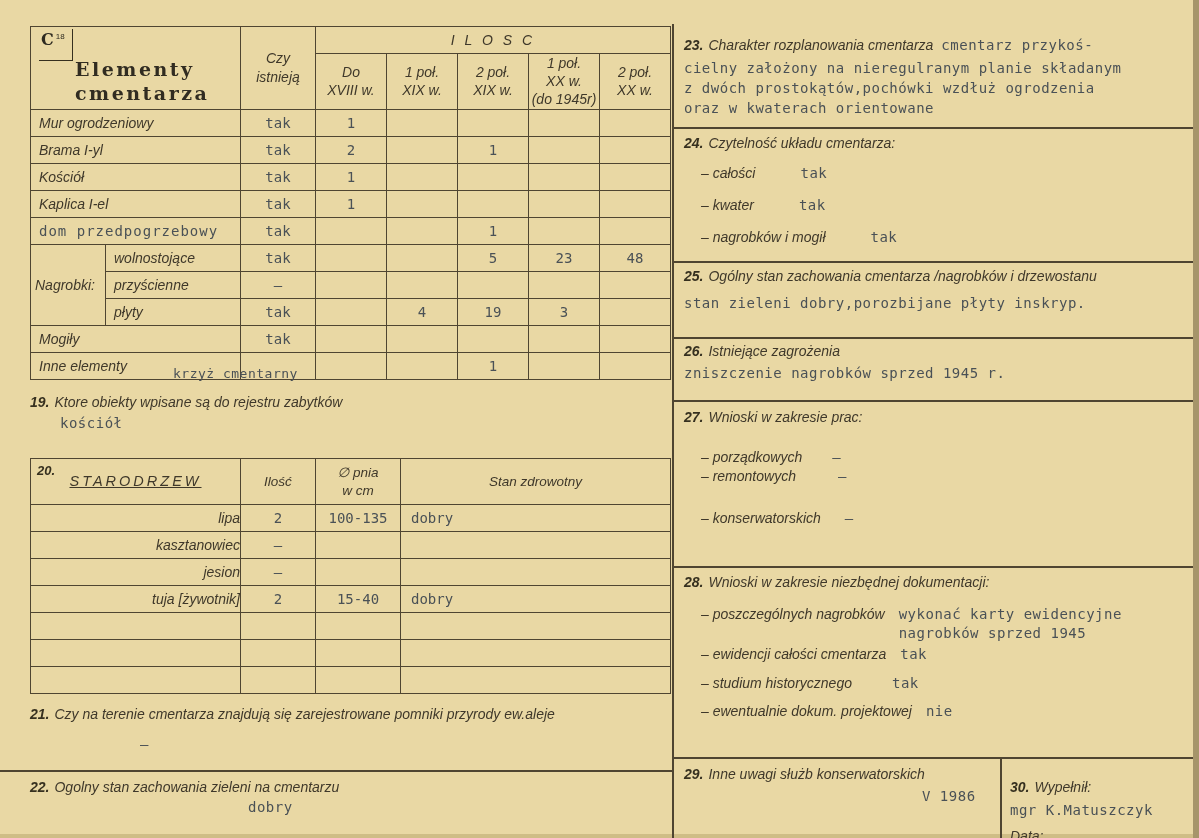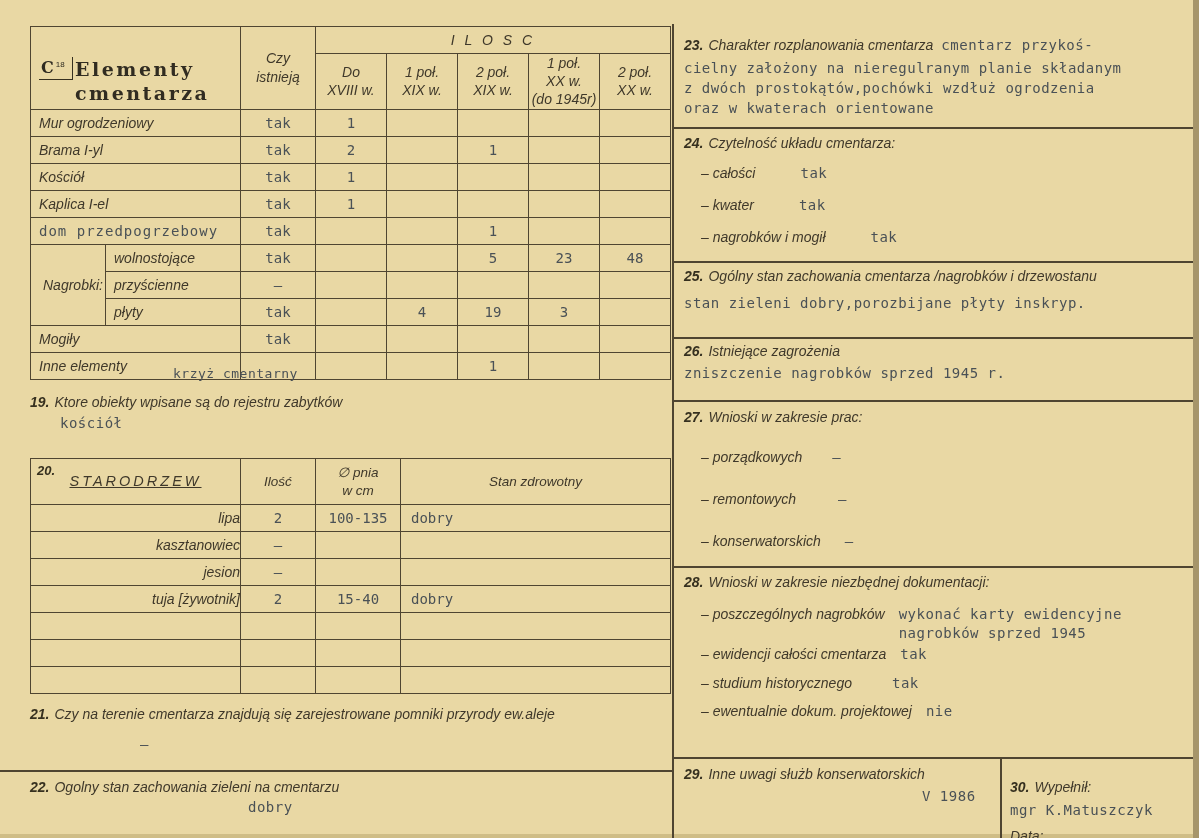--- a/index.html
+++ b/index.html
@@ -15,29 +15,29 @@
 
   .fl { font-style:italic; color:#3f382a; }
   .ty { font-family:"DejaVu Sans Mono", monospace; color:#4a5156; letter-spacing:0.5px; }
   .num { font-style:italic; font-weight:bold; margin-right:5px; color:#36301f; }
   .pre { white-space:pre-line; }
 
   
   table.et { position:absolute; left:30px; top:26px; border-collapse:collapse; table-layout:fixed; }
   table.et td { border:1.5px solid #4f4531; vertical-align:middle; font-size:14px; height:27px; overflow:visible; }
   td.corner { border-top:none; border-left:none; position:relative; }
-  .cbox { position:absolute; top:2px; left:8px; border-right:1.6px solid #36301f; border-bottom:1.6px solid #36301f; padding:1px 7px 2px 2px;margin-top:28px; }
+  .cbox { position:absolute; top:2px; left:8px; border-right:1.6px solid #36301f; border-bottom:1.6px solid #36301f; padding:1px 7px 11px 2px; }
   .cletter { font-family:"DejaVu Serif", serif; font-weight:bold; font-size:16px; color:#2e2a20; }
   .csup { font-size:8px; vertical-align:super; margin-left:2px; color:#2e2a20; }
   .title { margin:27px 0 0 44px; font-family:"DejaVu Serif", serif; font-weight:bold; font-size:19px; letter-spacing:2.5px; line-height:1.3; color:#312c21; }
   td.exh { text-align:center; font-style:italic; font-size:13.5px; line-height:1.35; }
   td.ilosc { text-align:center; font-style:italic; font-size:13.5px; letter-spacing:3px; height:24px; }
   td.ph { text-align:center; font-style:italic; font-size:12px; line-height:1.3; height:64px; }
   td.lbl { padding-left:8px; }
-  td.grp { padding-left:12px; font-size:13.5px; }
+  td.grp { padding-left:4px; font-size:13.5px; }
   td.tc { text-align:center; font-family:"DejaVu Sans Mono", monospace; color:#4a5156; }
   .note { position:absolute; left:142px; top:13px; white-space:nowrap; z-index:5; font-size:13px; }
   .typedlbl { font-family:"DejaVu Sans Mono", monospace; color:#4a5156; letter-spacing:1px; }
 
   
   .sec { position:absolute; font-size:14px; }
   .s19 { left:30px; top:394px; width:640px; }
   .s19 .ans { margin:5px 0 0 30px; }
   .s21 { left:30px; top:706px; width:640px; }
   .s21 .ans { margin:14px 0 0 110px; }
@@ -317,21 +317,21 @@
   </div>
 
   <div class="rsec" style="top:342px;">
     <div><span class="num">26.</span><span class="fl">Istniejące zagrożenia</span></div>
     <div class="ty" style="margin-top:3px;">zniszczenie nagrobków sprzed 1945 r.</div>
   </div>
 
   <div class="rsec" style="top:408px;">
     <div><span class="num">27.</span><span class="fl">Wnioski w zakresie prac:</span></div>
     <div class="ritem" style="margin-top:21px;"><span class="fl">– porządkowych</span><span class="ty" style="margin-left:30px;">–</span></div>
-    <div class="ritem" style="margin-top:23px;"><span class="fl">– remontowych</span><span class="ty" style="margin-left:42px;">–</span></div>
+    <div class="ritem" style=""><span class="fl">– remontowych</span><span class="ty" style="margin-left:42px;">–</span></div>
     <div class="ritem" style="margin-top:23px;"><span class="fl">– konserwatorskich</span><span class="ty" style="margin-left:24px;">–</span></div>
   </div>
 
   <div class="rsec" style="top:573px;">
     <div><span class="num">28.</span><span class="fl">Wnioski w zakresie niezbędnej dokumentacji:</span></div>
     <div class="ritem f" style="margin-top:13px;">
         <span class="fl">– poszczególnych nagrobków</span>
         <span class="ty pre">wykonać karty ewidencyjne
 nagrobków sprzed 1945</span>
       </div>

